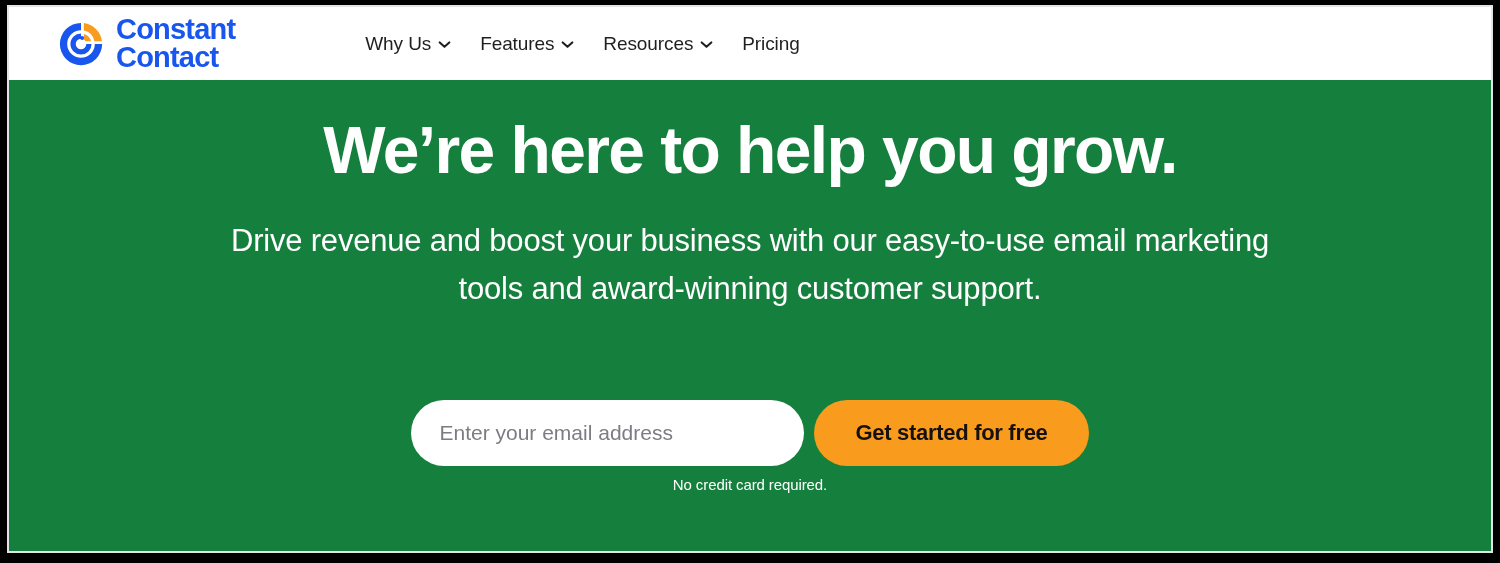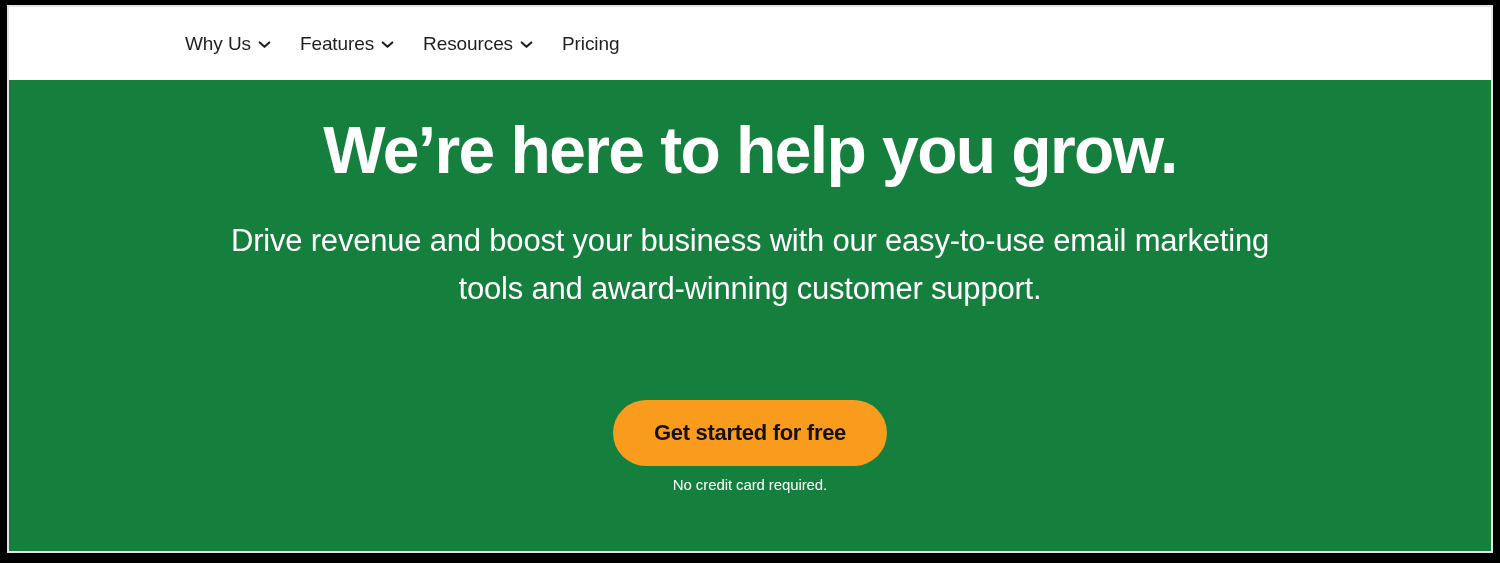--- a/index.html
+++ b/index.html
@@ -192,20 +192,39 @@
   }
 </style>
 </head>
 <body>
 
 <div class="screen-frame">
 <div class="screen-inner">
 
   <header class="header">
 
+    <div class="logo">
+      <svg class="logo-mark" viewBox="0 0 64 64">
+
+        <path d="M32 6 A26 26 0 1 0 58 32 L49 32 A17 17 0 1 1 32 15 Z" fill="#1856EE"></path>
+        <path d="M32 6 L32 15 A17 17 0 0 1 49 32 L58 32 A26 26 0 0 0 32 6 Z" fill="#ffffff"></path>
+
+        <path d="M32 19 A13 13 0 1 0 45 32 L38.5 32 A6.5 6.5 0 1 1 32 25.5 Z" fill="#1856EE"></path>
+
+        <path d="M35.5 6.3 A26 26 0 0 1 57.7 28.5 L48.6 28.5 A17 17 0 0 0 35.5 15.4 Z" fill="#F99B1D"></path>
+
+        <path d="M35.5 19.6 A13 13 0 0 1 44.4 28.5 L37.6 28.5 A6.4 6.4 0 0 0 35.5 26.4 Z" fill="#F99B1D"></path>
+
+        <circle cx="33.4" cy="24.6" r="2.4" fill="#1856EE"></circle>
+      </svg>
+      <div class="logo-word">
+        <span>Constant</span>
+        <span>Contact</span>
+      </div>
+    </div>
 
     <nav class="nav">
 
       <div class="nav-item">
         <span>Why Us</span>
         <svg class="chev" viewBox="0 0 14 9">
           <path d="M1.6 1.6 L7 6.6 L12.4 1.6" fill="none" stroke="#1f1f1f" stroke-width="2.3" stroke-linecap="round" stroke-linejoin="round"></path>
         </svg>
       </div>
 
@@ -232,20 +251,21 @@
 
   </header>
 
   <section class="hero">
 
     <h1 class="hero-title">We’re here to help you grow.</h1>
 
     <p class="hero-sub">Drive revenue and boost your business with our easy-to-use email marketing tools and award-winning customer support.</p>
 
     <div class="signup">
+      <input class="email-input" type="text" placeholder="Enter your email address" style="">
       <button class="cta-btn">Get started for free</button>
     </div>
 
     <div class="nocard">No credit card required.</div>
 
   </section>
 
 </div>
 </div>
 

